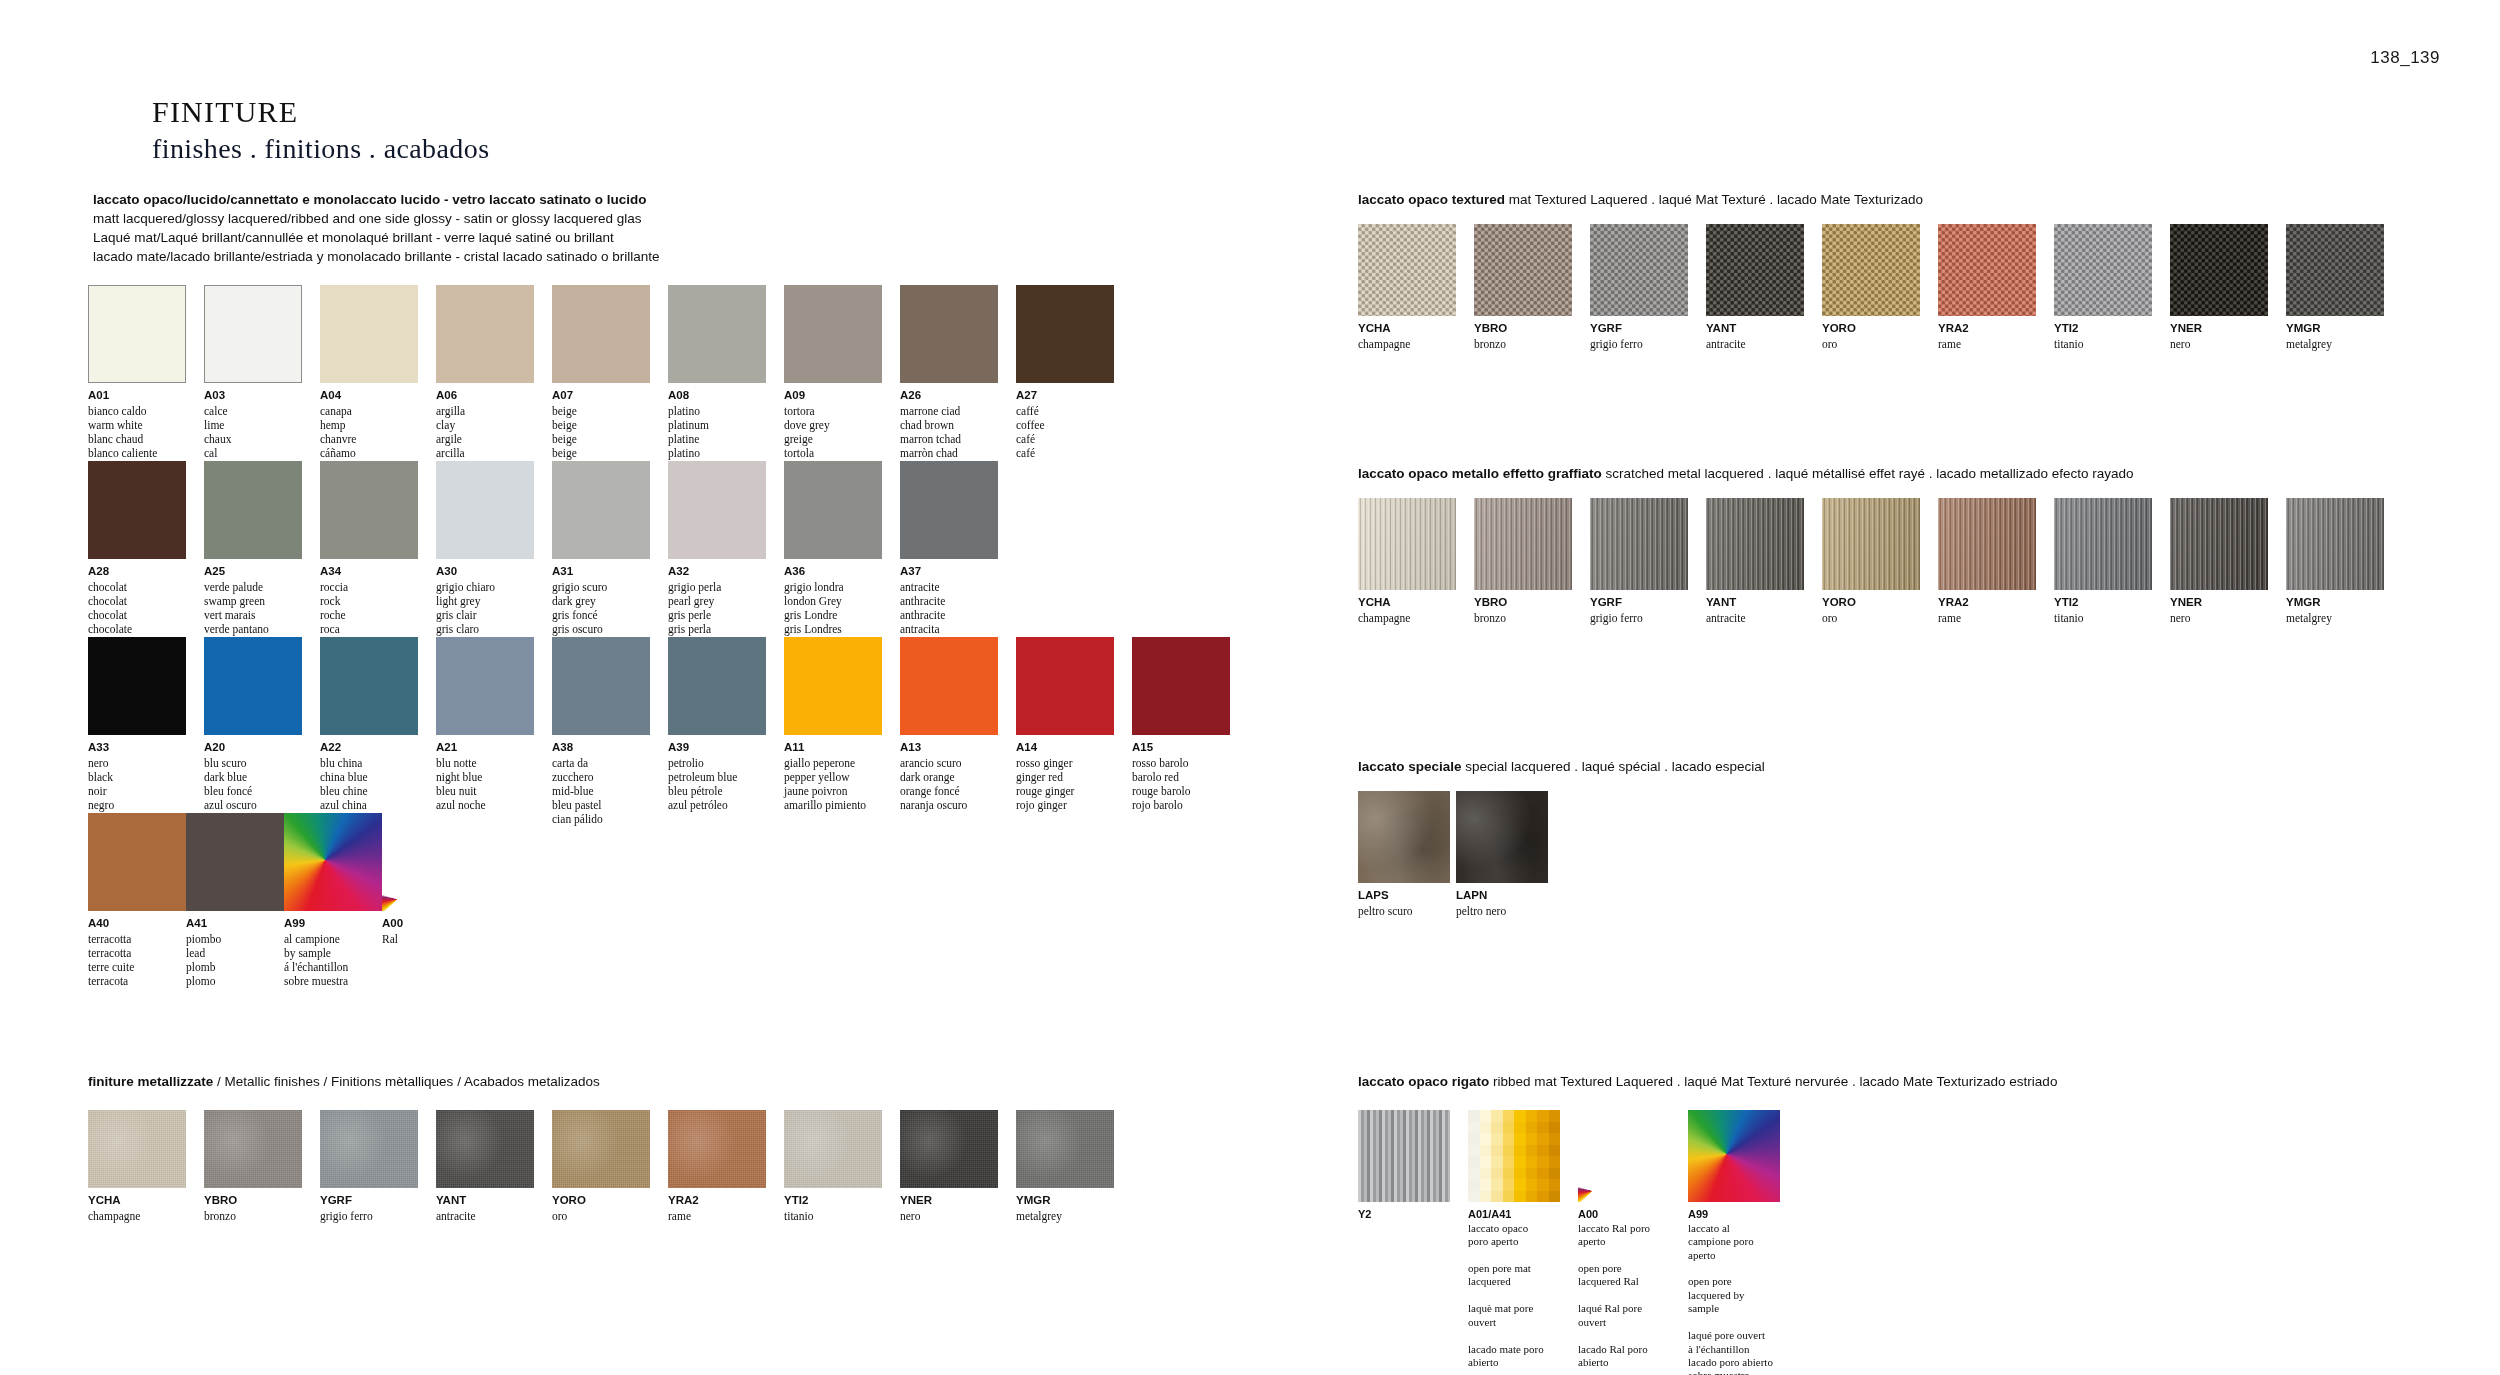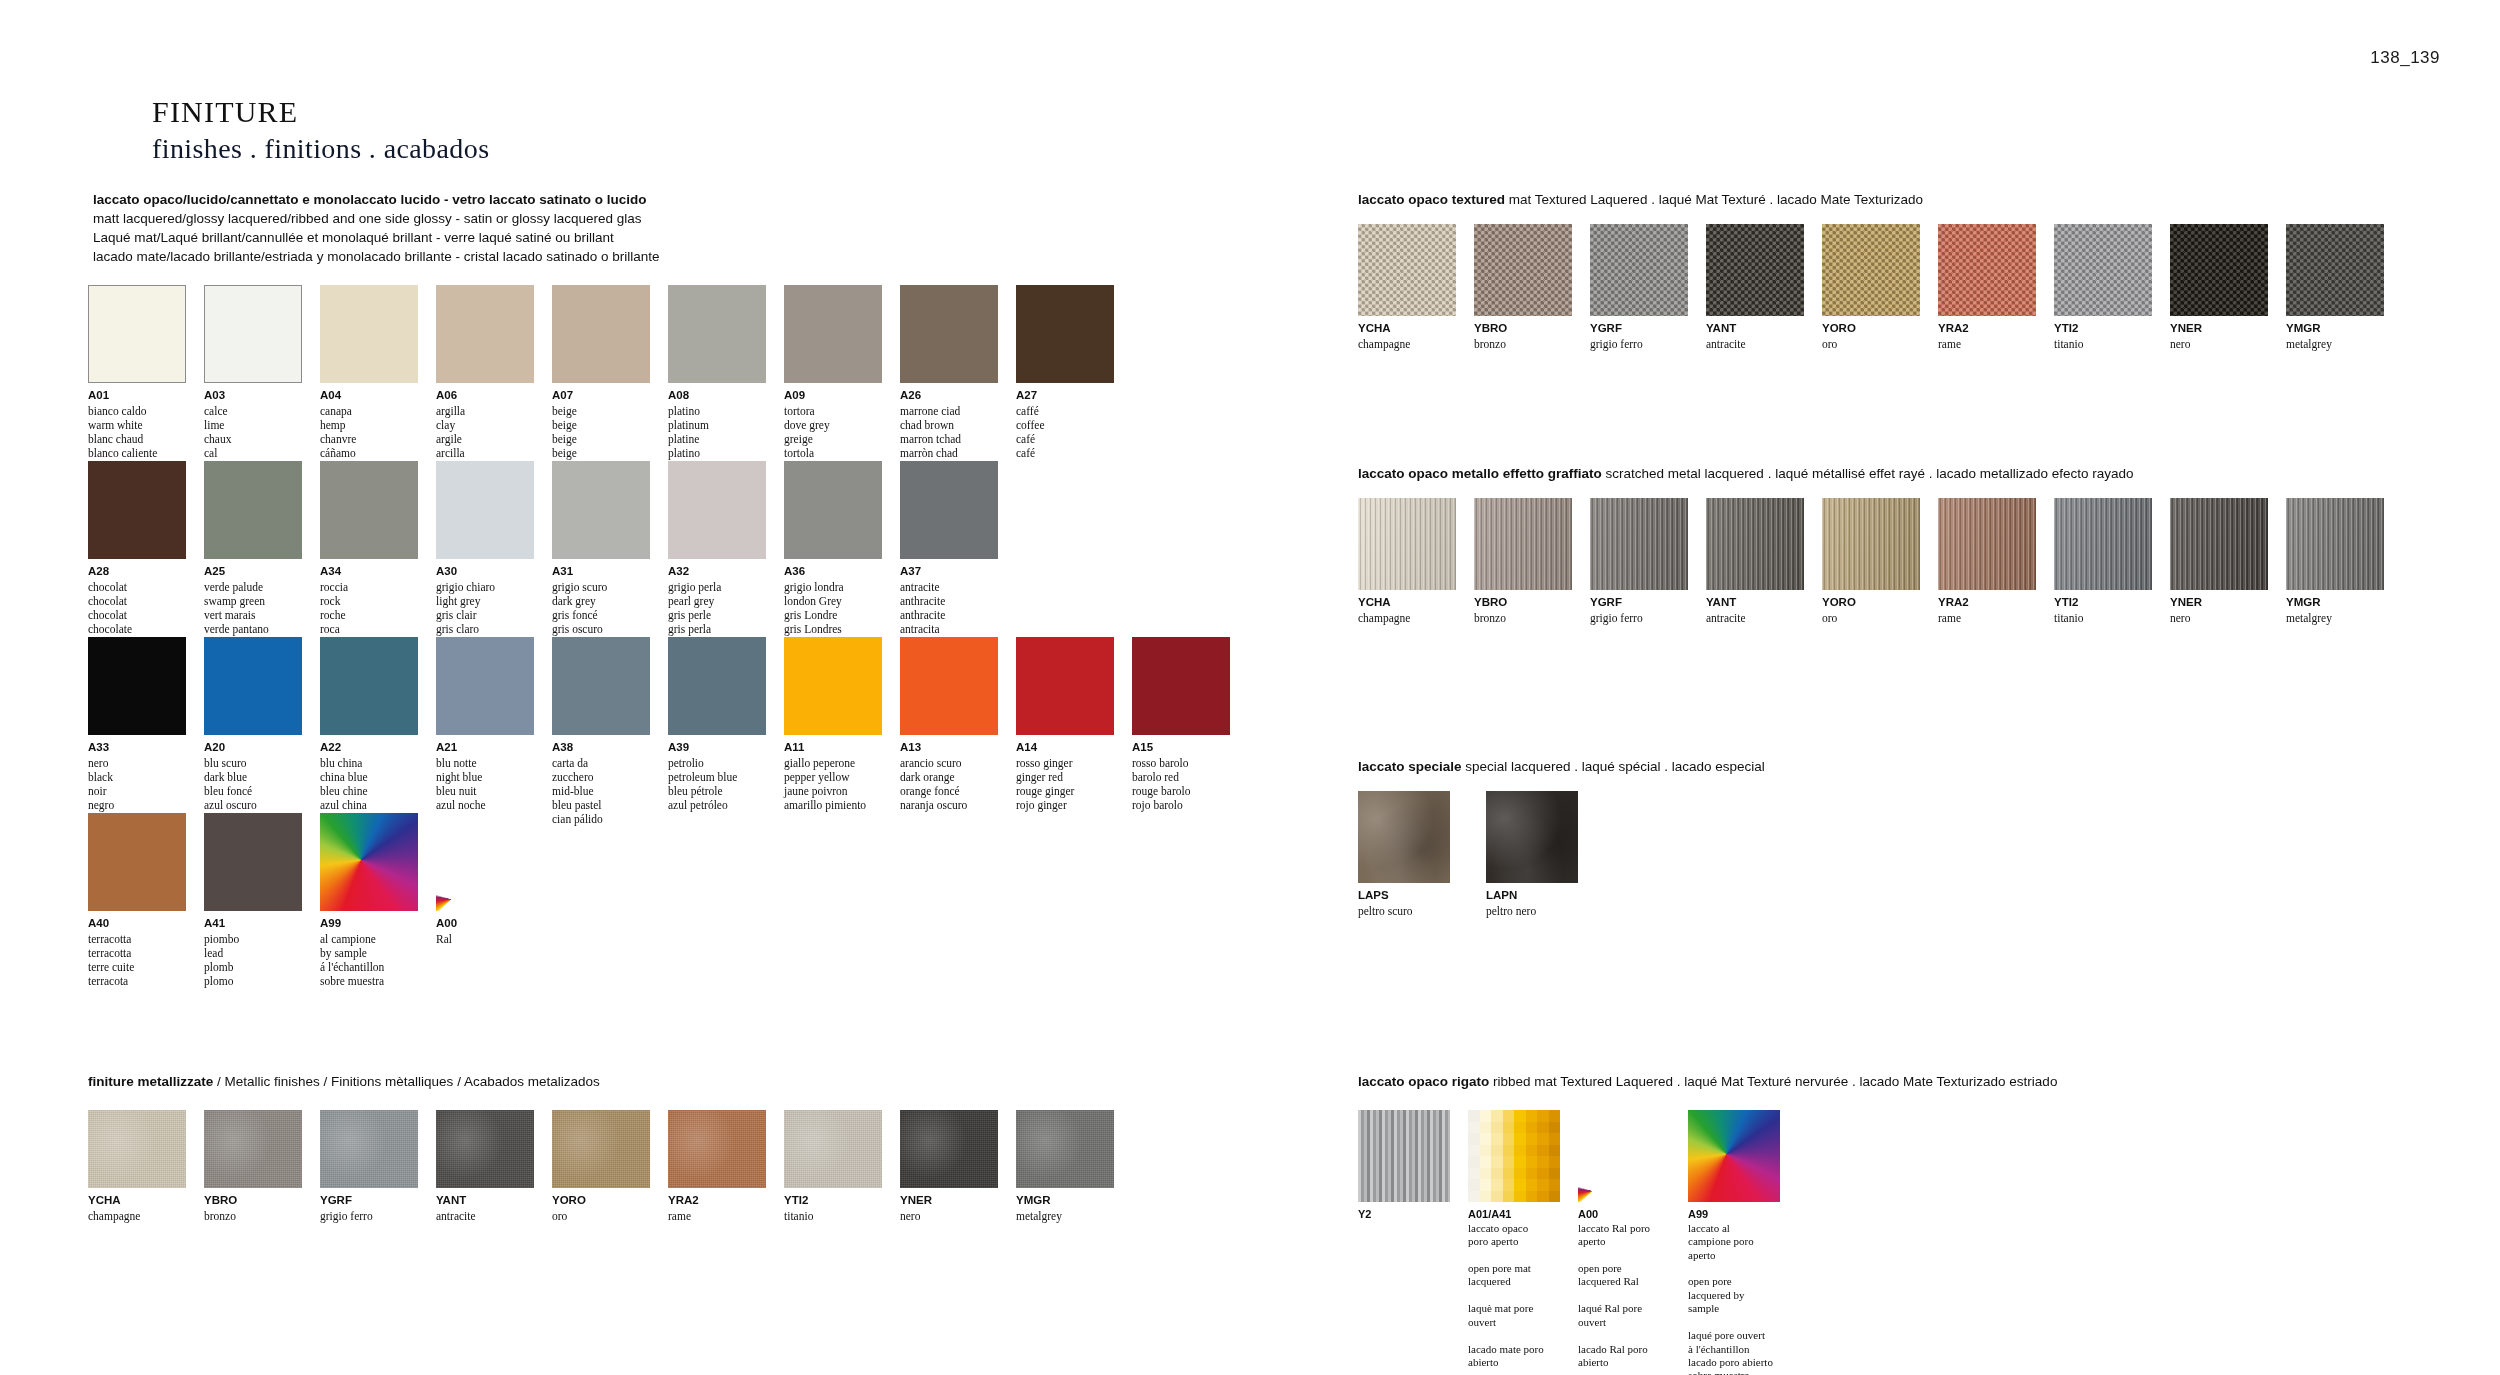--- a/index.html
+++ b/index.html
@@ -338,21 +338,21 @@
 rojo ginger</span></div>
       </div>
       <div class="cell">
         <div class="sw" style="background: rgb(142, 26, 36);"></div>
         <div class="cap"><span class="code">A15</span><span class="names">rosso barolo
 barolo red
 rouge barolo
 rojo barolo</span></div>
       </div>
     </div>
-  <div class="grid" id="lac-row4" style="left:88px; top:813px; gap:18px;">
+  <div class="grid" id="lac-row4" style="left:88px; top:813px; ">
       <div class="cell">
         <div class="sw" style="background: rgb(171, 106, 60);"></div>
         <div class="cap"><span class="code">A40</span><span class="names">terracotta
 terracotta
 terre cuite
 terracota</span></div>
       </div>
       <div class="cell">
         <div class="sw" style="background: rgb(83, 74, 72);"></div>
         <div class="cap"><span class="code">A41</span><span class="names">piombo
@@ -495,21 +495,21 @@
       </div>
       <div class="cell">
         <div class="sw tex-brushed" style="height: 92px; --b: #6c6a68;"></div>
         <div class="cap"><span class="code">YMGR</span><span class="names">metalgrey</span></div>
       </div>
     </div>
 
   <div class="sec-head" style="position:absolute; left:1358px; top:757px;">
     <span class="line"><span class="bold">laccato speciale</span><span class="reg">  special lacquered . laqué spécial . lacado especial</span></span>
   </div>
-  <div class="grid" id="spc-row" style="left:1358px; top:791px; gap:36px;">
+  <div class="grid" id="spc-row" style="left:1358px; top:791px; gap:6px;">
       <div class="cell">
         <div class="sw tex-mottled" style="width: 92px; height: 92px; --b: #7a6a58;"></div>
         <div class="cap"><span class="code">LAPS</span><span class="names">peltro scuro</span></div>
       </div>
       <div class="cell">
         <div class="sw tex-mottled" style="width: 92px; height: 92px; --b: #322d29;"></div>
         <div class="cap"><span class="code">LAPN</span><span class="names">peltro nero</span></div>
       </div>
     </div>
 

